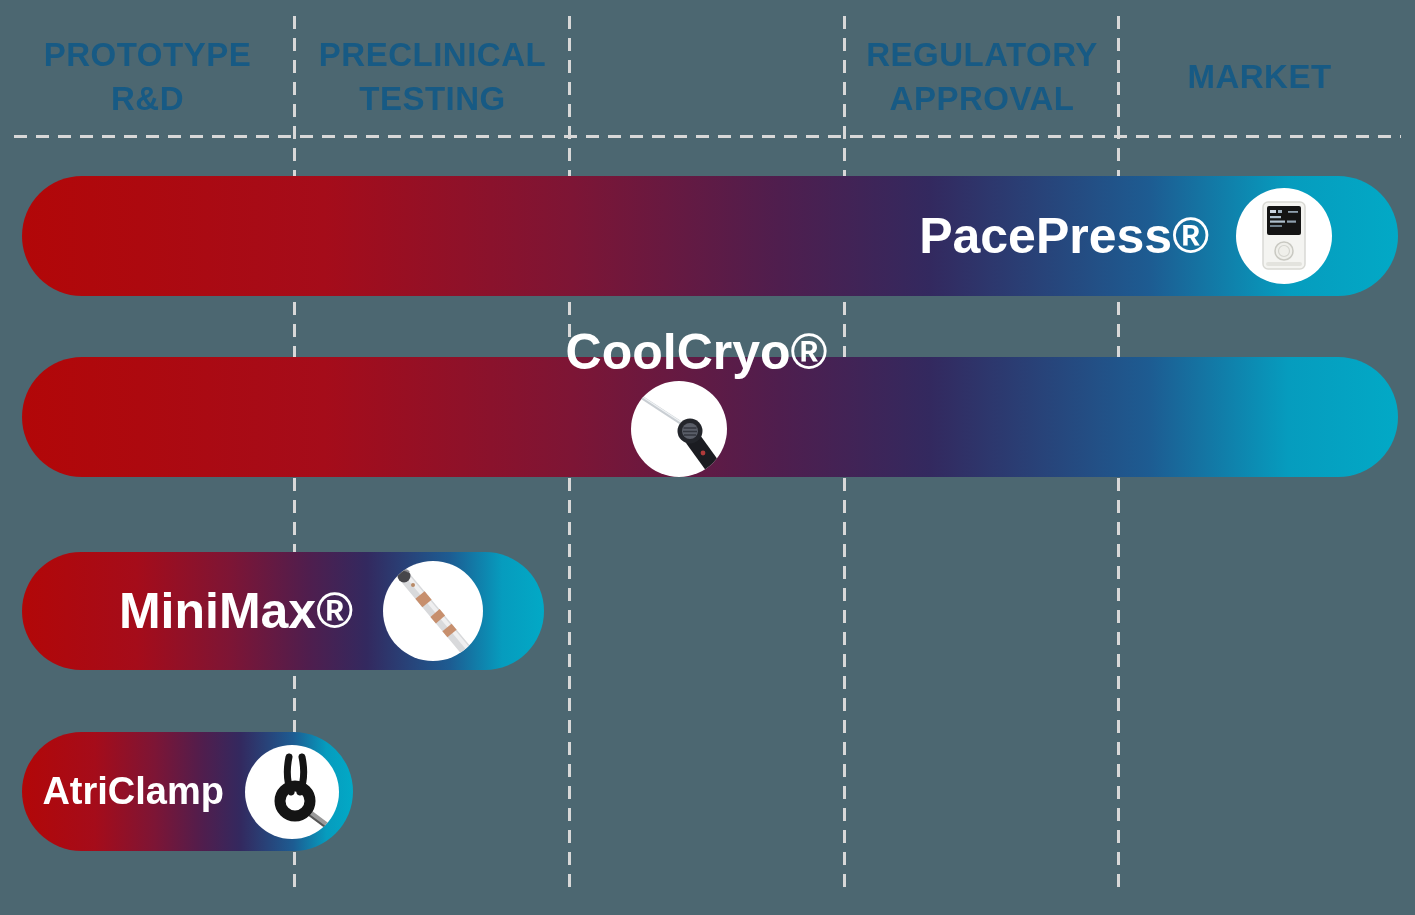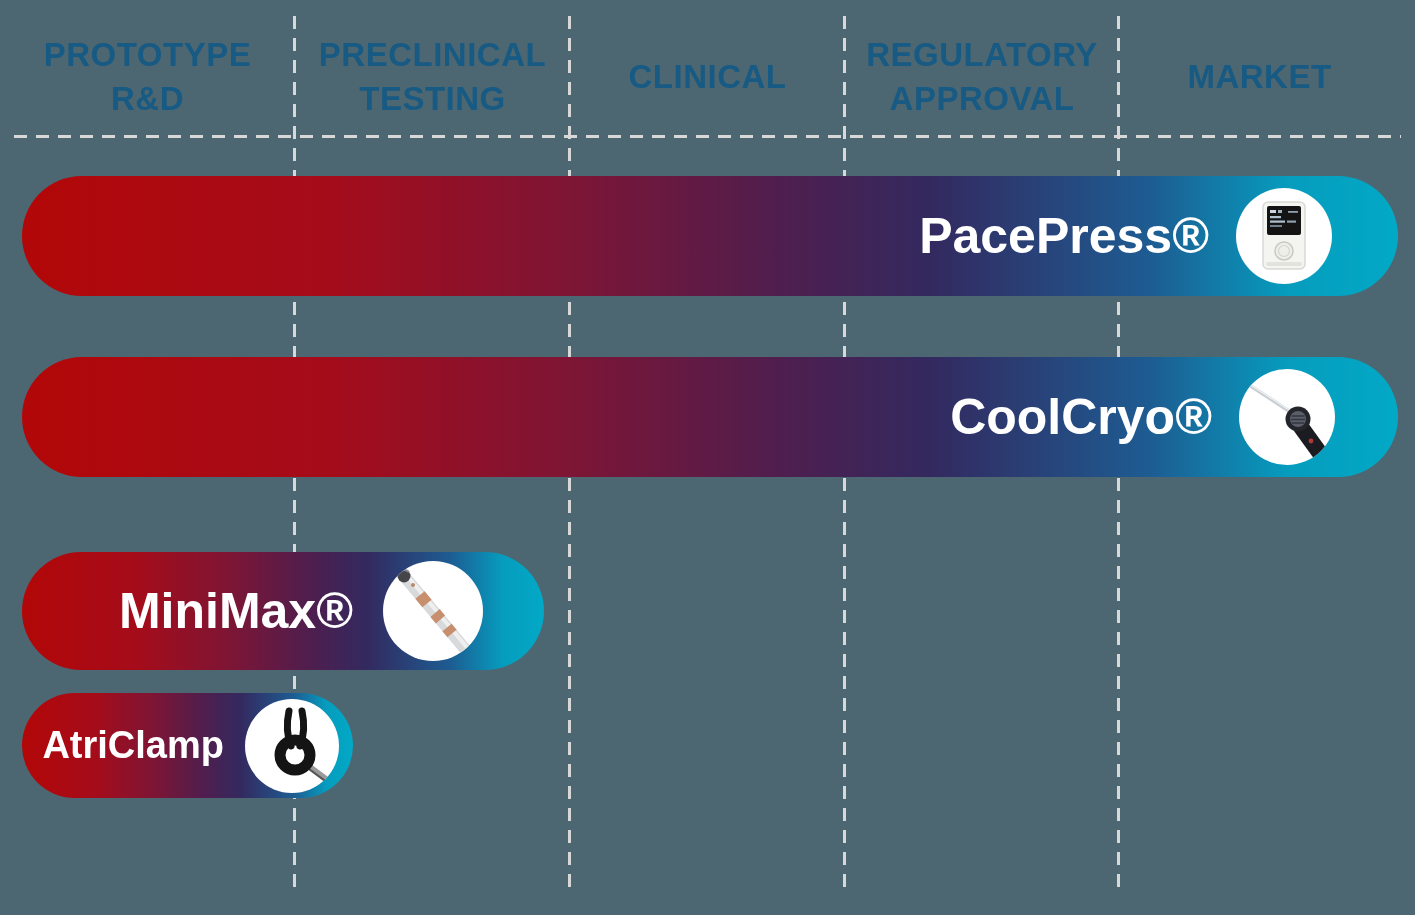--- a/index.html
+++ b/index.html
@@ -37,23 +37,23 @@
 
   
   .bar{
     position:absolute;left:22px;height:120px;border-radius:62px;
     background:linear-gradient(90deg,
       #B20708 0%, #A50C1A 22%, #7D1535 40%, #4F1E4E 55%,
       #33295F 66%, #1D5C92 82%, #069CBE 92%, #02A9C6 100%);
     display:flex;align-items:center;justify-content:flex-end;
   }
   .bar-pacepress{top:176px;width:1376px;}
-  .bar-coolcryo{top:357px;width:1376px;}
+  .bar-coolcryo{top:357px;width:1376px;flex-direction:column;}
   .bar-minimax{top:535px;width:522px;height:118px;margin-top:17px;}
-  .bar-atriclamp{top:693px;width:331px;height:105px;}
+  .bar-atriclamp{top:732px;width:331px;height:119px;}
 
   .bar-label{
     color:#FFFFFF;font-weight:700;font-size:50px;
     margin-right:27px;white-space:nowrap;
   }
   .bar-atriclamp .bar-label{font-size:38px;margin-right:21px;}
   .bar-minimax .bar-label{margin-right:30px;}
 
   .icon-circle{
     background:#FFFFFF;border-radius:50%;flex:none;overflow:hidden;
@@ -77,21 +77,20 @@
 
   <div class="stage-label s1">
     <div>PROTOTYPE</div>
     <div>R&amp;D</div>
   </div>
   <div class="stage-label s2">
     <div>PRECLINICAL</div>
     <div>TESTING</div>
   </div>
   <div class="stage-label s3">
-    <div>CLINICAL</div>
   </div>
   <div class="stage-label s5">
     <div>MARKET</div>
   </div>
   <div class="stage-label s4">
     <div>REGULATORY</div>
     <div>APPROVAL</div>
   </div>
 
   <div class="bar bar-pacepress">

